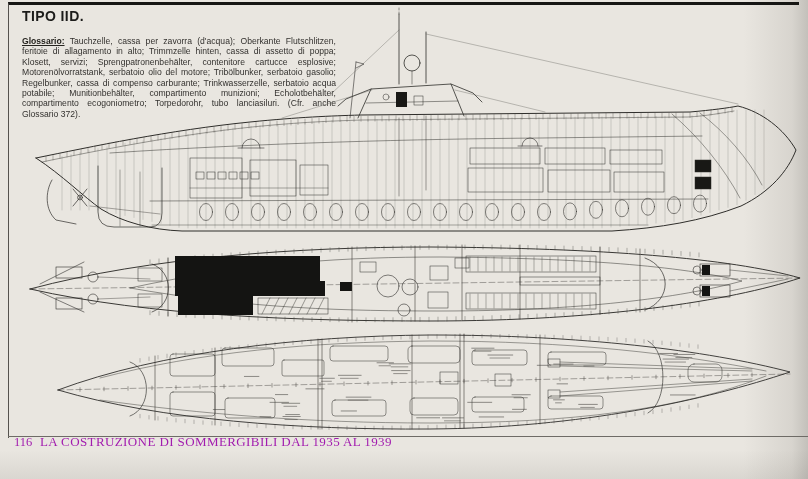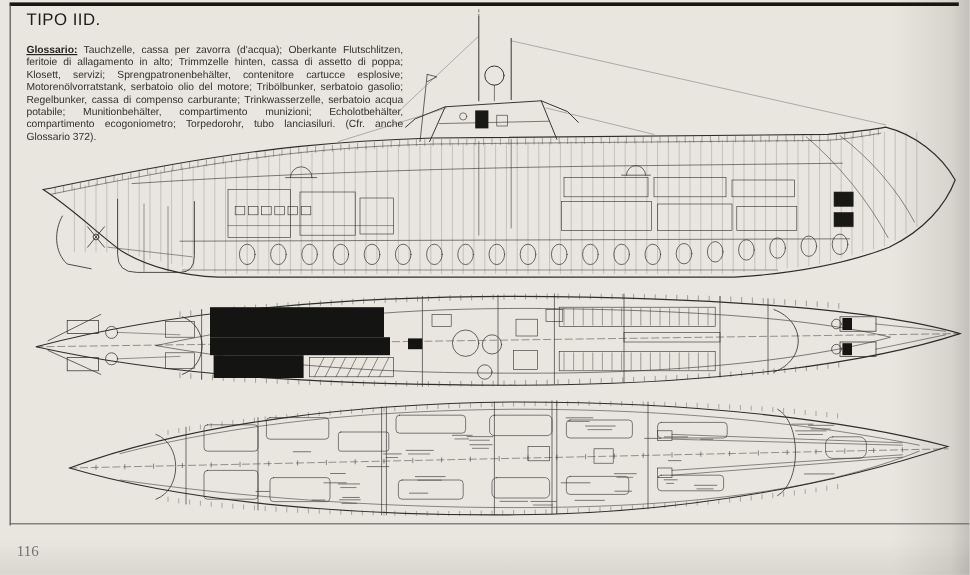--- a/index.html
+++ b/index.html
@@ -14,31 +14,31 @@
   .frame{
     position:absolute;left:8px;top:2px;width:790px;height:433px;
     border-top:3px solid #161614;
     border-left:1px solid #55524e;
   }
   .bottom-rule{
     position:absolute;left:8px;top:436px;width:800px;height:1px;background:#6e6b66;
   }
   .fig-title{
     position:absolute;left:22px;top:8px;margin:0;
-    font-size:14px;font-weight:normal;letter-spacing:.4px;color:#1c1c1a;
+    font-size:14px;font-weight:bold;letter-spacing:.4px;color:#1c1c1a;
   }
   .glossary{
     position:absolute;left:22px;top:36px;width:314px;margin:0;
     font-size:8.6px;line-height:10.4px;color:#33312e;text-align:justify;
   }
   .glossary b{color:#26241f;text-decoration:underline;}
   svg.drawing{position:absolute;left:0;top:0;}
   .footer{
-    position:absolute;left:0;top:450px;width:808px;height:24px;
-    font-family:"Liberation Serif",serif;color:#737373;
+    position:absolute;left:0;top:433px;width:808px;height:24px;
+    font-family:"Liberation Serif",serif;color:#a21caf;
   }
   .footer .pagenum{position:absolute;left:14px;top:2px;font-size:12.5px;}
   .footer .caption{position:absolute;left:40px;top:1px;font-size:13px;letter-spacing:.4px;}
 </style>
 </head>
 <body>
 
 <div class="frame"></div>
 <div class="bottom-rule"></div>
 
@@ -796,13 +796,14 @@
         <line x1="389.17305181230097" y1="363.8570960480054" x2="410.81570757777234" y2="363.8570960480054" stroke="#3c3b37" stroke-width="0.55"></line>
         <line x1="391.17305181230097" y1="366.8570960480054" x2="407.81570757777234" y2="366.8570960480054" stroke="#3c3b37" stroke-width="0.5"></line>
         <line x1="377.0312254536111" y1="362.7798173813055" x2="393.5093709740366" y2="362.7798173813055" stroke="#3c3b37" stroke-width="0.55"></line>
         <line x1="379.0312254536111" y1="365.7798173813055" x2="390.5093709740366" y2="365.7798173813055" stroke="#3c3b37" stroke-width="0.5"></line>
       </g>
   </g>
 </svg>
 
 <div class="footer">
   <span class="pagenum">116</span>
+  <span class="caption">LA COSTRUZIONE DI SOMMERGIBILI DAL 1935 AL 1939</span>
 </div>
 
 </body></html>

